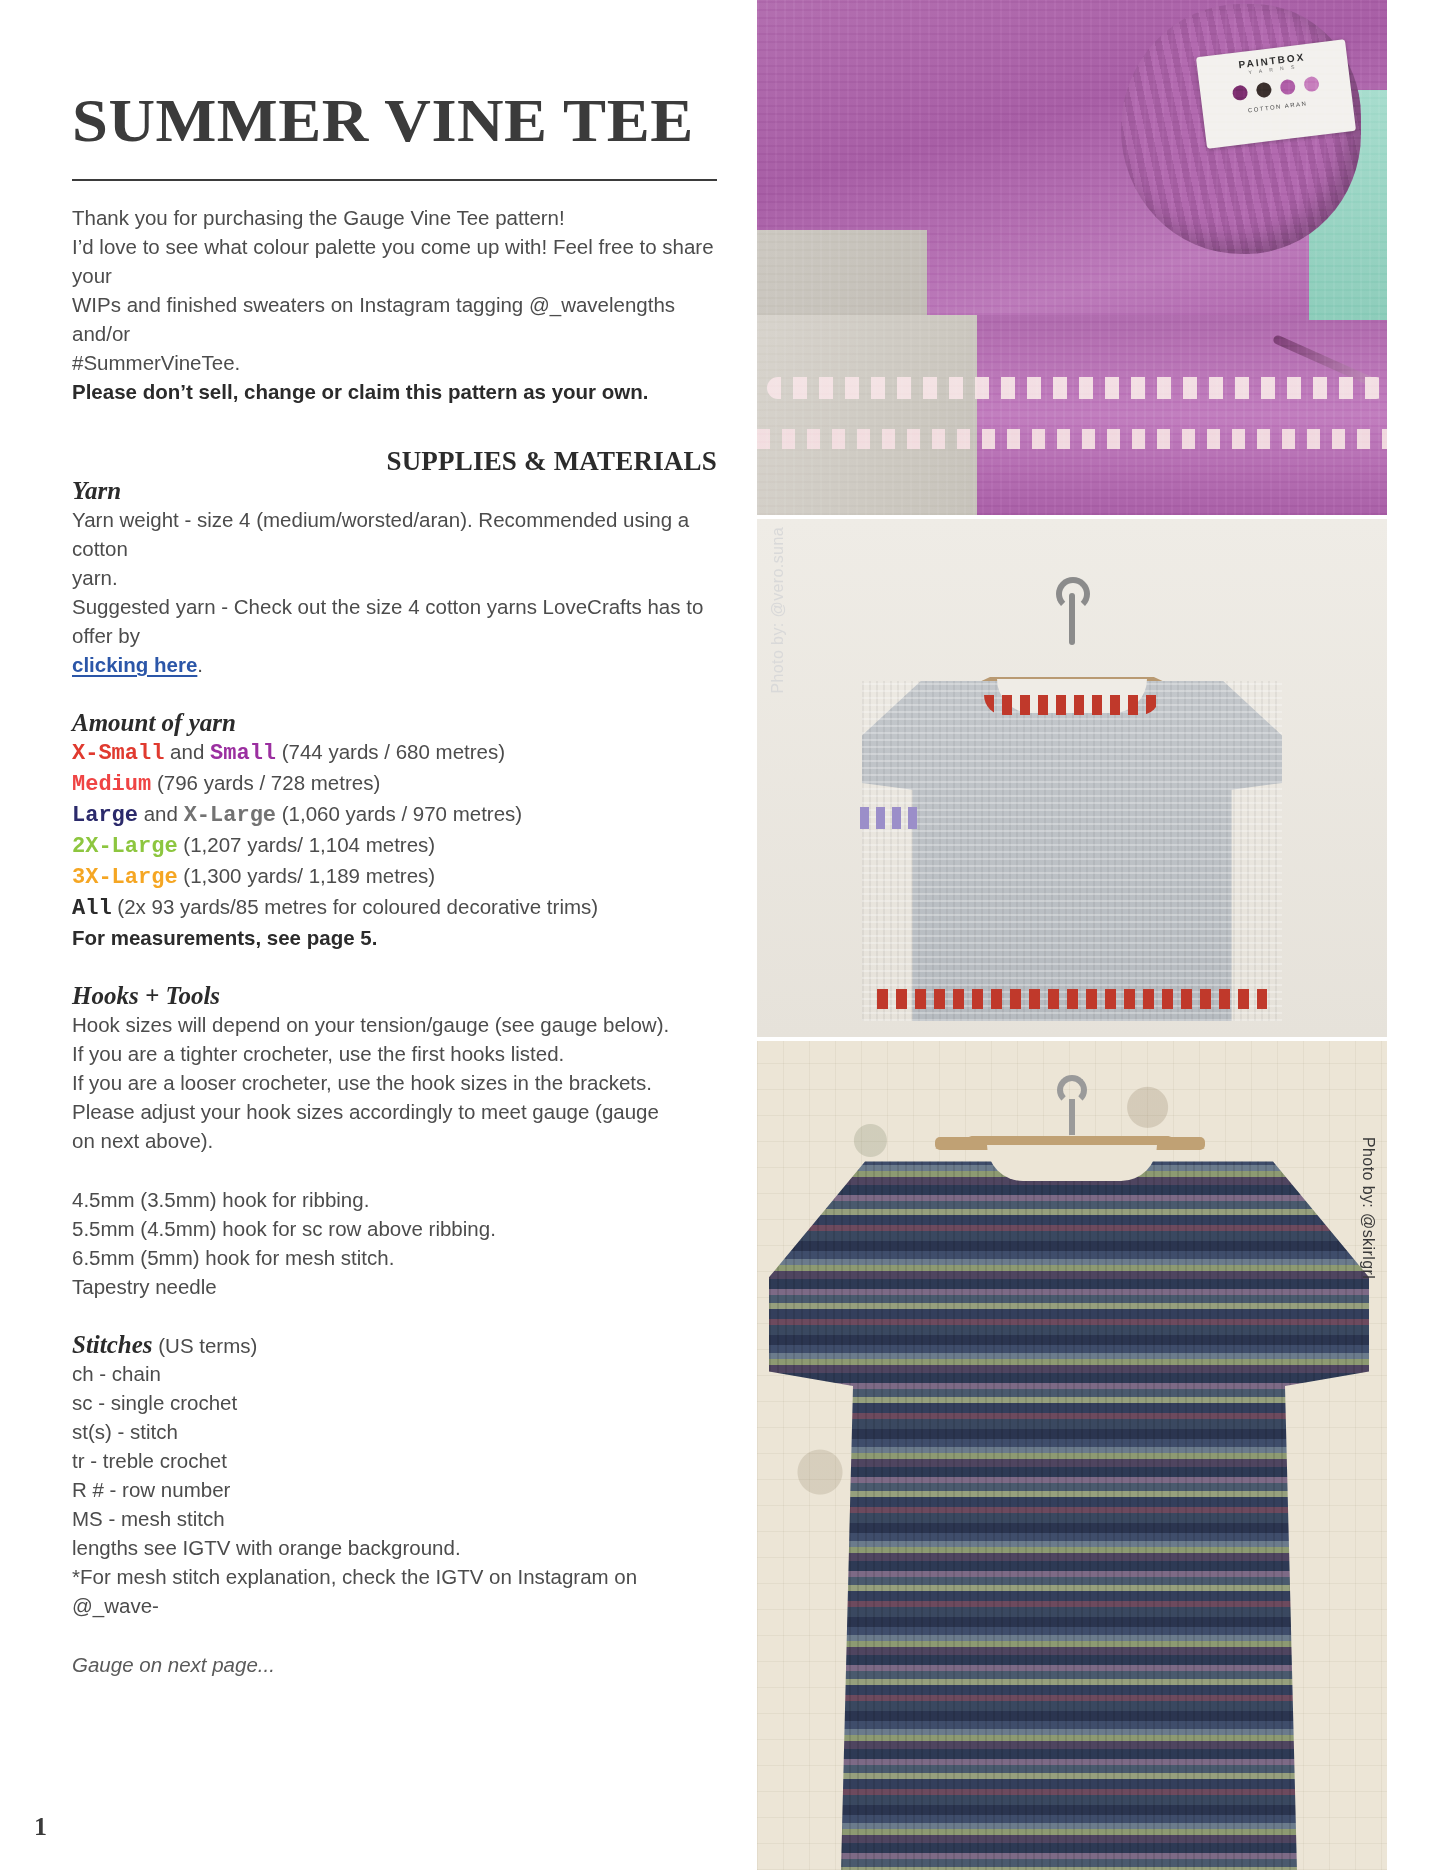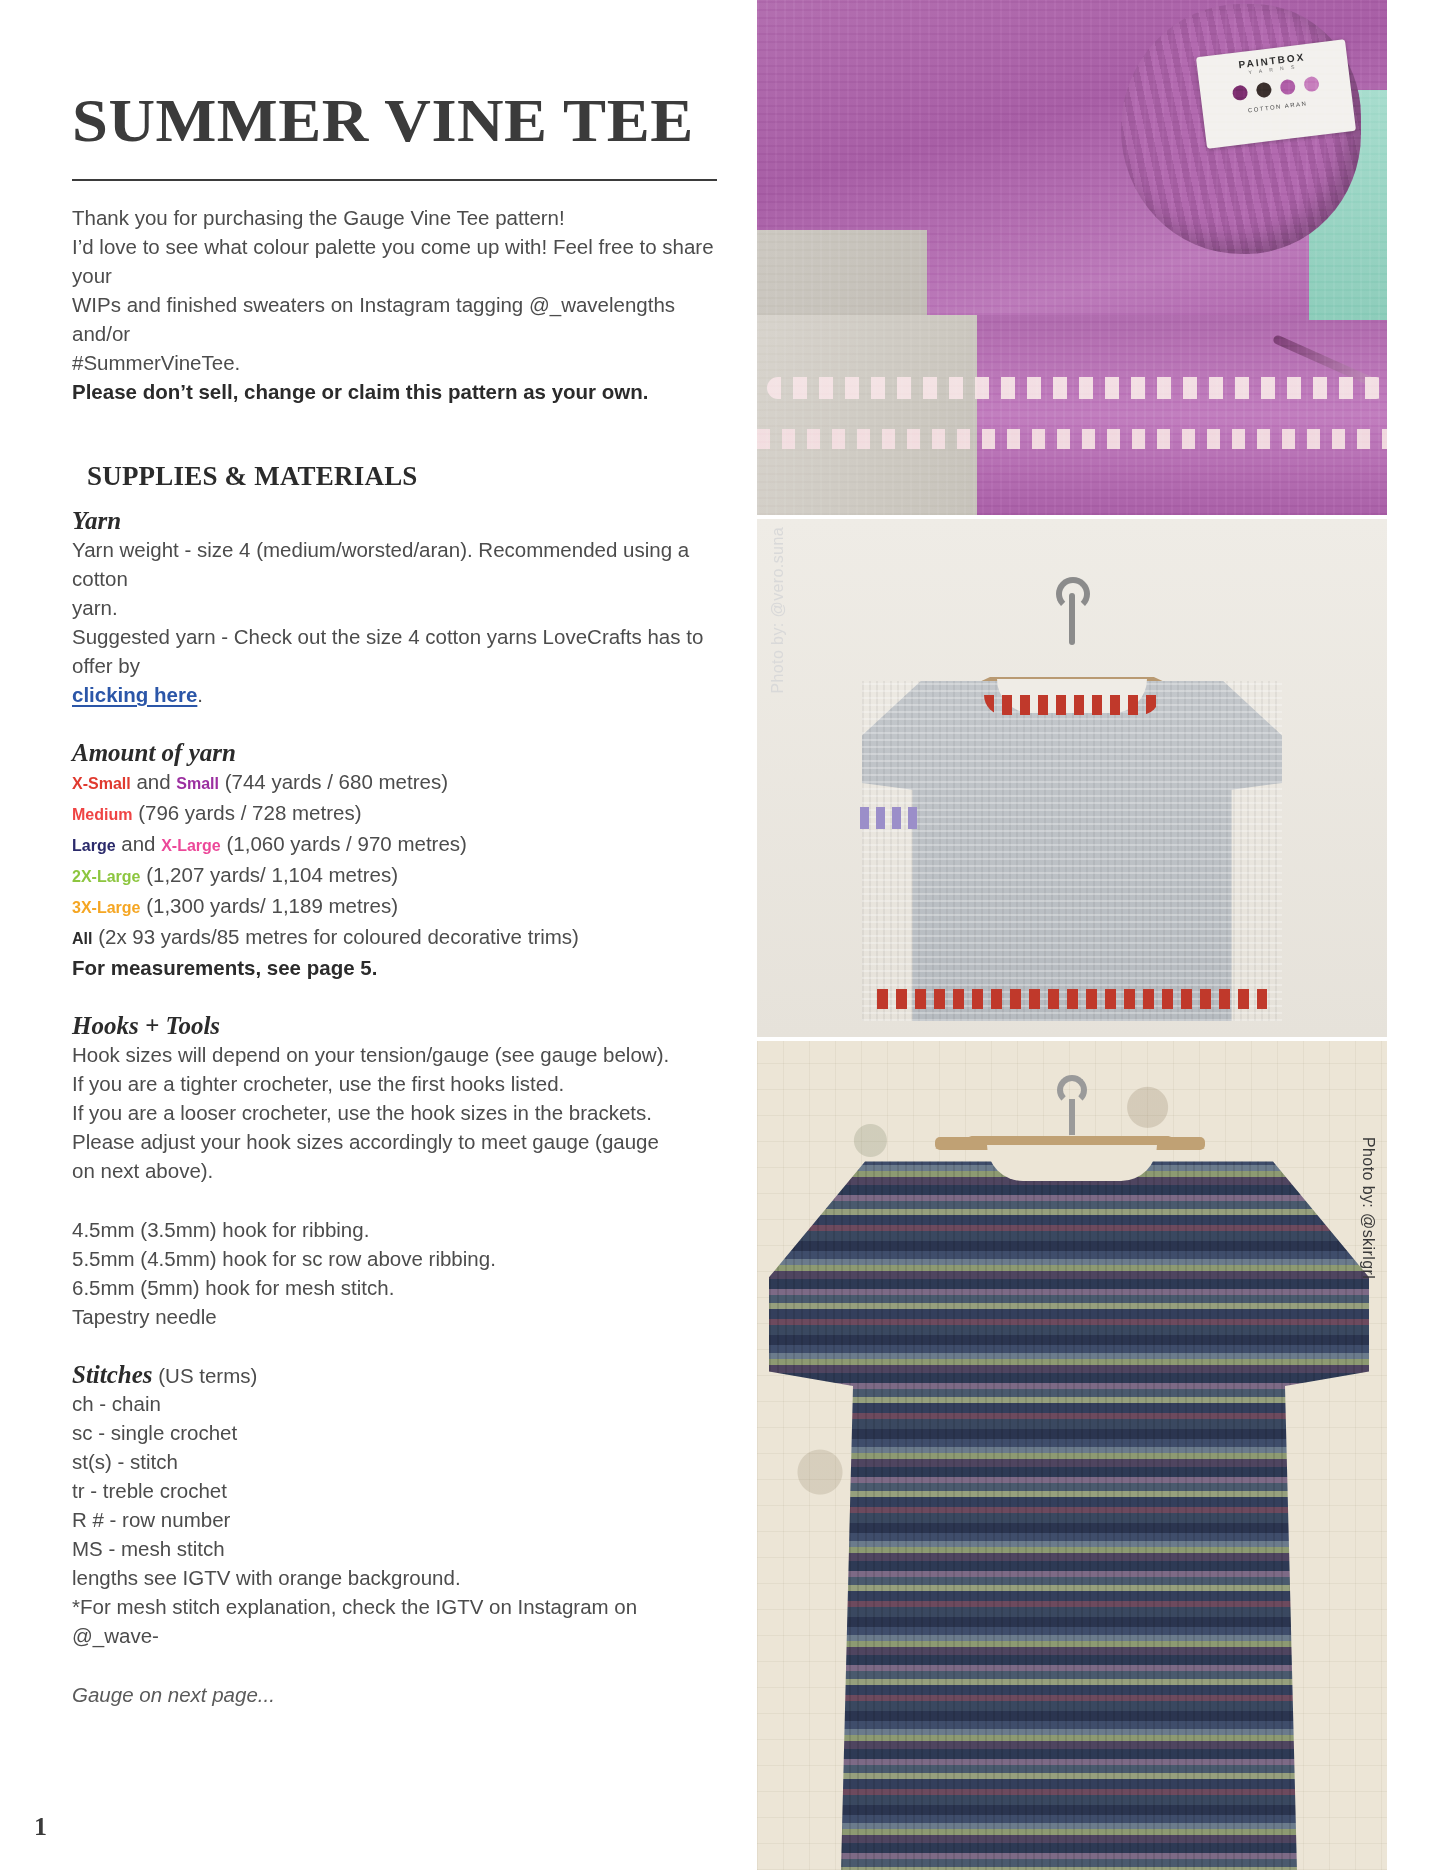--- a/index.html
+++ b/index.html
@@ -44,22 +44,23 @@
   .body-txt p { margin:0; }
   .bold { font-weight:bold; color:#2b2b2b; }
   .gap-md { height:30px; }
   .gap-lg { height:40px; }
 
   h2.sec {
     font-family:"Liberation Serif", serif;
     font-weight:bold;
     font-size:27px;
     color:#2b2b2b;
-    margin:15px;
+    margin:0;
     letter-spacing:0.2px;
+    text-align:right;
   }
   h3.sub {
     font-family:"Liberation Serif", serif;
     font-weight:bold;
     font-style:italic;
     font-size:25px;
     color:#2b2b2b;
     margin:0;
   }
   h3.sub .plain {
@@ -71,23 +72,23 @@
   }
 
   a.link {
     color:#2b56a8;
     font-weight:bold;
     text-decoration:underline;
     text-underline-offset:3px;
   }
 
   .sizelabel {
-    font-family:Liberation Sans, sans-serif;
-    font-weight:bold;
-    font-size:16px;
+    font-family:Liberation Mono, monospace;
+    font-weight:bold;
+    font-size:22px;
   }
 
   .pageno {
     position:absolute;
     left:34px; bottom:28px;
     font-family:"Liberation Serif", serif;
     font-weight:bold;
     font-size:26px;
     color:#3b3b3b;
   }
@@ -245,21 +246,21 @@
       <p><a class="link" href="#">clicking here</a><span>.</span></p>
     </div>
 
     <div class="gap-md"></div>
 
     <h3 class="sub">Amount of yarn</h3>
     <div class="body-txt">
       <div id="size-rows">
           <p><span class="sizelabel" style="color: rgb(224, 58, 47);">X-Small</span><span style="color: rgb(76, 76, 76);"> and </span><span class="sizelabel" style="color: rgb(155, 47, 160);">Small</span><span> (744 yards / 680 metres)</span></p>
           <p><span class="sizelabel" style="color: #ef4444;">Medium</span><span> (796 yards / 728 metres)</span></p>
-          <p><span class="sizelabel" style="color: rgb(43, 42, 107);">Large</span><span style="color: rgb(76, 76, 76);"> and </span><span class="sizelabel" style="color: #ec4899;">X-Large</span><span> (1,060 yards / 970 metres)</span></p>
+          <p><span class="sizelabel" style="color: rgb(43, 42, 107);">Large</span><span style="color: rgb(76, 76, 76);"> and </span><span class="sizelabel" style="color: #737373;">X-Large</span><span> (1,060 yards / 970 metres)</span></p>
           <p><span class="sizelabel" style="color: rgb(141, 198, 63);">2X-Large</span><span> (1,207 yards/ 1,104 metres)</span></p>
           <p><span class="sizelabel" style="color: rgb(245, 166, 35);">3X-Large</span><span> (1,300 yards/ 1,189 metres)</span></p>
           <p><span class="sizelabel" style="color: rgb(43, 43, 43);">All</span><span> (2x 93 yards/85 metres for coloured decorative trims)</span></p>
         </div>
       <p class="bold">For measurements, see page 5.</p>
     </div>
 
     <div class="gap-md"></div>
 
     <h3 class="sub">Hooks + Tools</h3>

